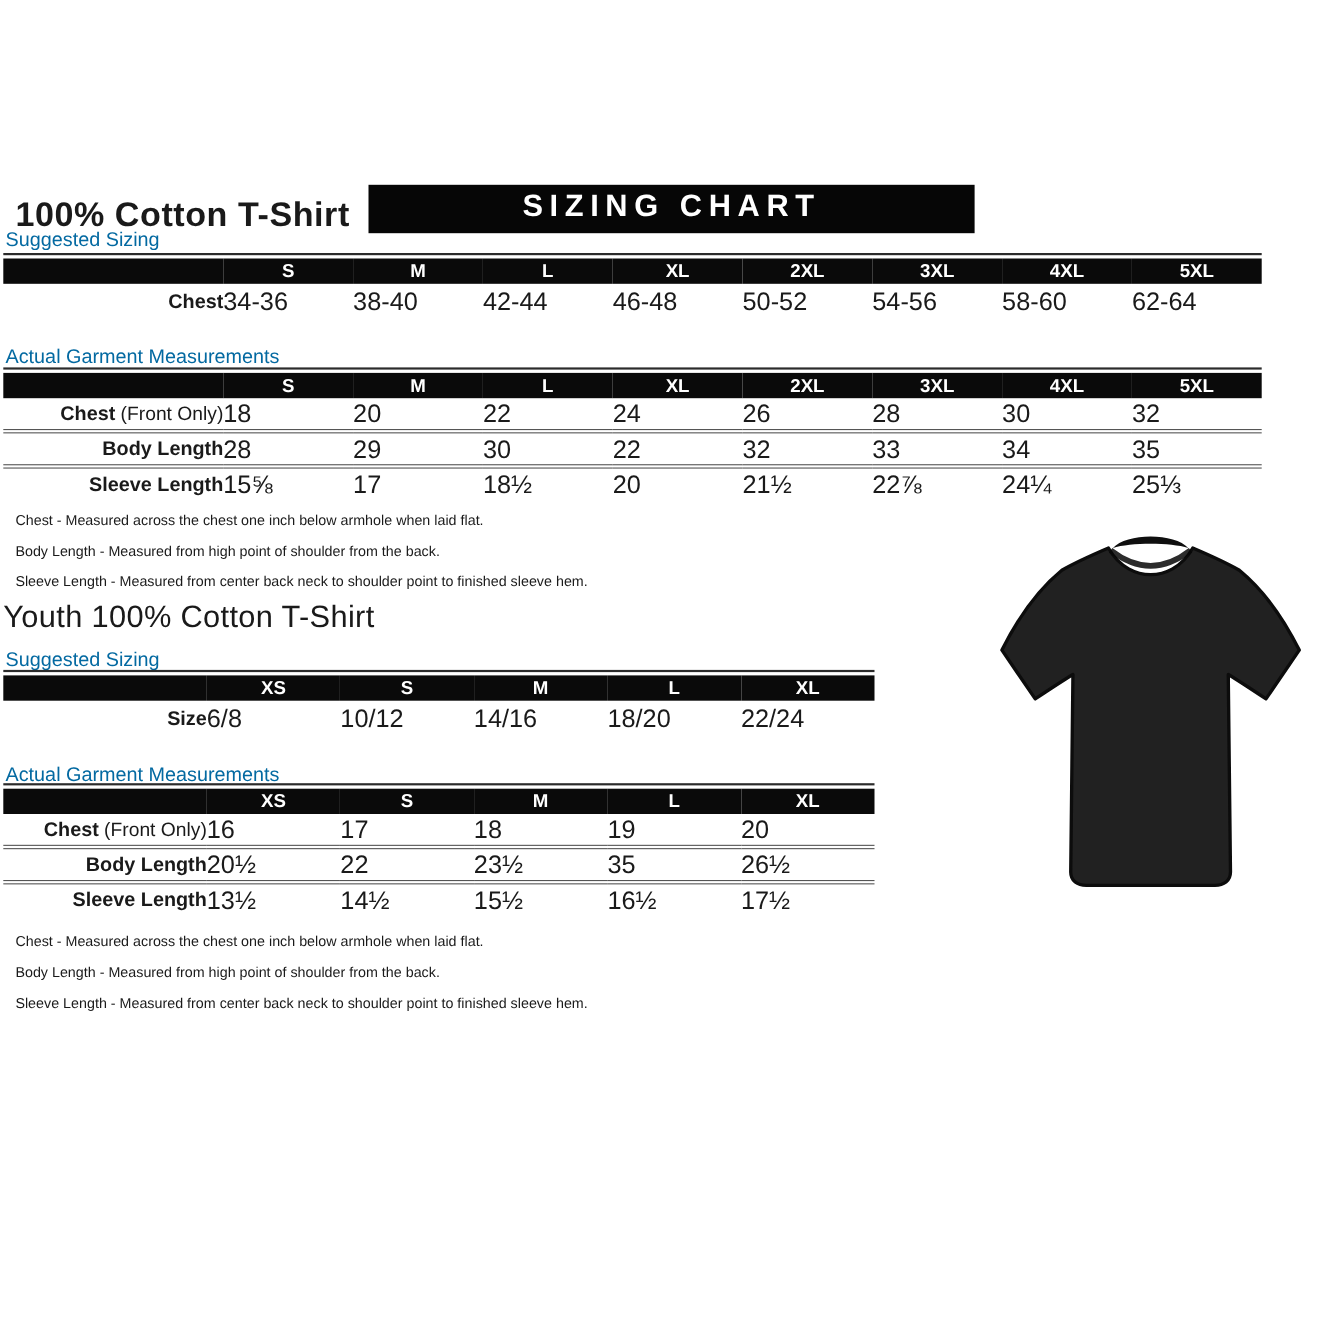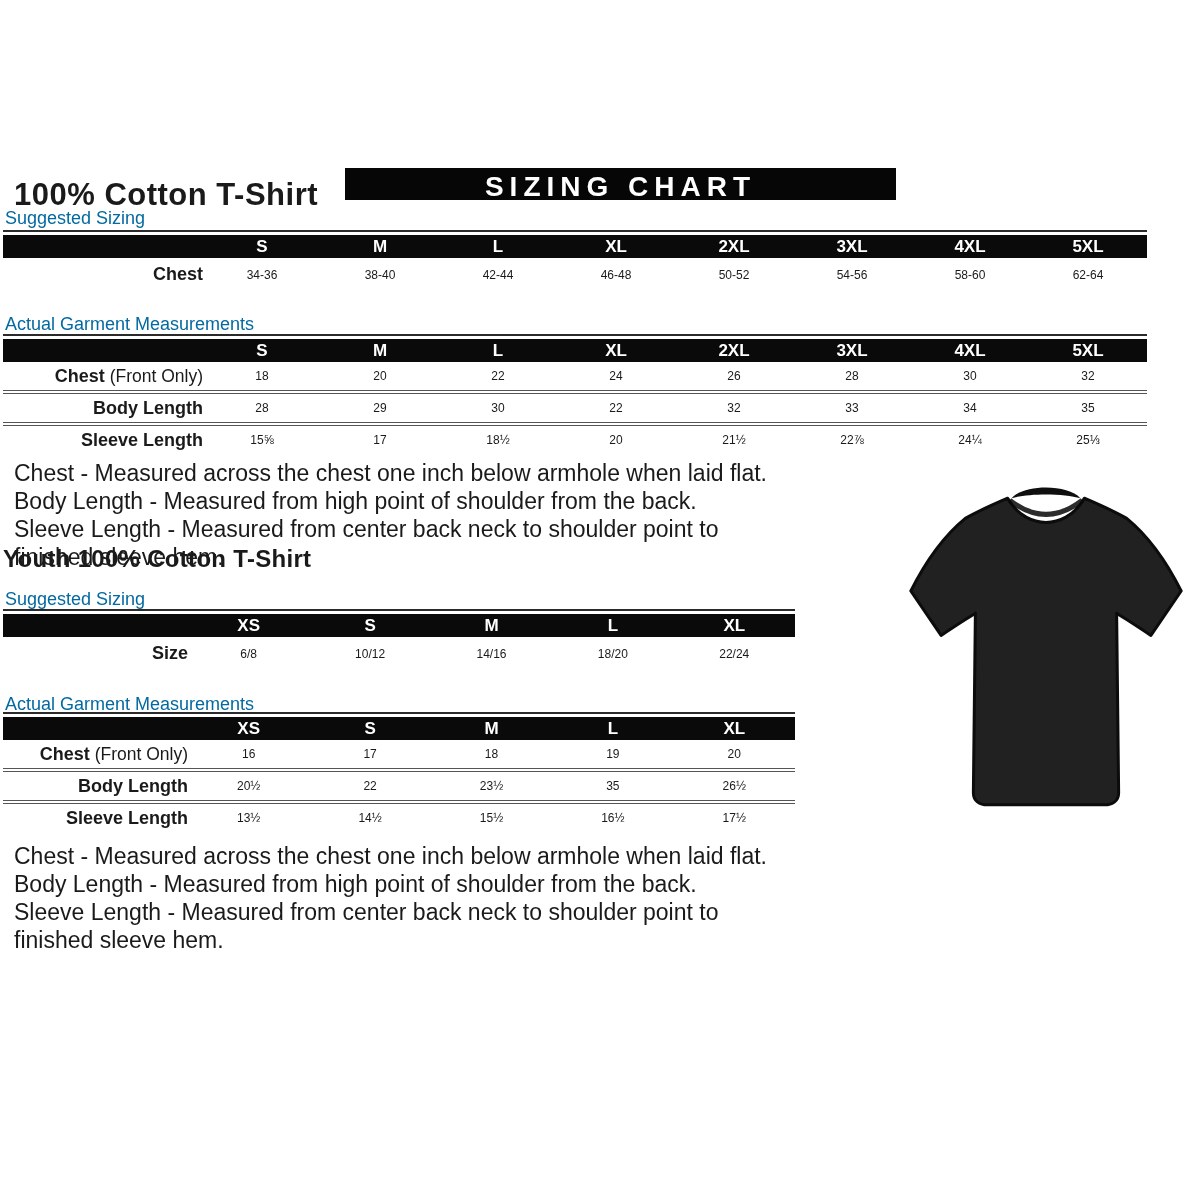--- a/index.html
+++ b/index.html
@@ -14,35 +14,35 @@
     background:#060606;color:#fff;text-align:center;
     font-size:28px;font-weight:bold;letter-spacing:6px;line-height:38px;
   }
   .sec-label{font-size:18px;color:#0369a1;}
   .tbl-wrap .topline{border-top:2px solid #2b2b2b;margin-bottom:3px;height:0;}
   table{width:100%;border-collapse:collapse;table-layout:fixed;}
   th{
     background:#0a0a0a;color:#ffffff;font-size:17px;font-weight:bold;
     height:23px;text-align:center;padding:0;
   }
-  td{font-size:12px;text-align:center;vertical-align:middle;padding:0;}
+  td{font-size:23px;text-align:left;vertical-align:middle;padding:0;}
   .row-h{height:33px;}
   .meas td{height:28px;}
   .meas tbody tr + tr td{border-top:4px double #555;}
   td.row-label{text-align:right;padding-left:13px;font-weight:bold;font-size:18px;}
   td.row-label .suffix{font-weight:normal;font-size:17.5px;}
-  .notes{font-size:23px;line-height:28px;}
-  .youth-title{font-size:24px;font-weight:bold;letter-spacing:.3px;}
+  .notes{font-size:13px;line-height:28px;}
+  .youth-title{font-size:28px;font-weight:normal;letter-spacing:.3px;}
 </style>
 </head>
 <body>
 
 <div class="abs page-title" style="left:14px;top:177px;">100% Cotton T-Shirt</div>
 
-<div class="abs banner" style="left:345px;top:168px;width:551px;height:32px;">SIZING CHART</div>
+<div class="abs banner" style="left:335px;top:168px;width:551px;height:44px;">SIZING CHART</div>
 
 <div class="abs sec-label" style="left:5px;top:208px;">Suggested Sizing</div>
 
 <div class="abs tbl-wrap" style="left:3px;top:230px;width:1144px;">
   <div class="topline"></div>
   <table>
     <colgroup>
         <col style="width:200px">
         <col>
         <col>

